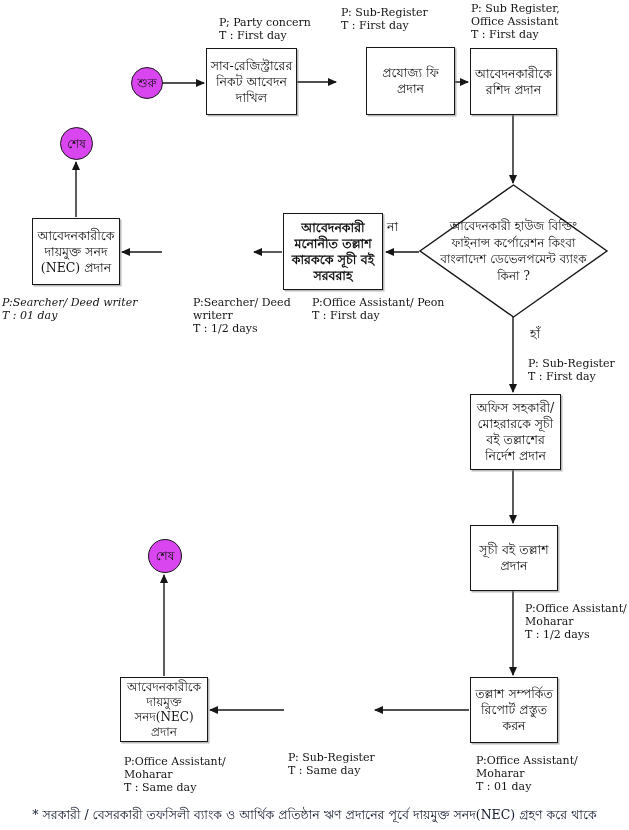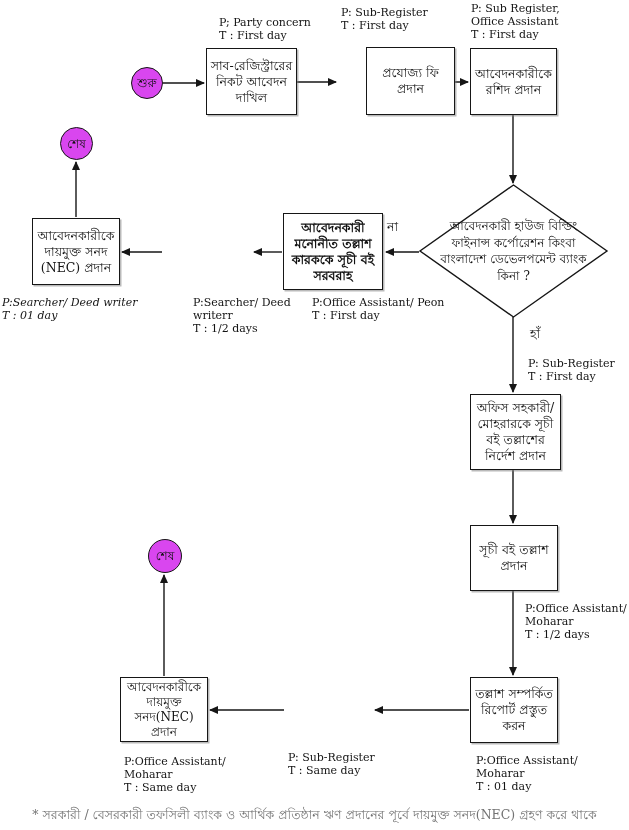--- a/index.html
+++ b/index.html
@@ -29,21 +29,21 @@
     position:absolute;font-size:12.5px;line-height:14px;color:#141414;
   }
   .diamond-text{
     position:absolute;left:422px;top:212px;width:183px;height:78px;
     display:flex;align-items:center;justify-content:center;
     text-align:center;white-space:pre-line;
     font-size:12px;line-height:16.5px;
   }
   .footnote{
     position:absolute;left:0;top:806px;width:629px;
-    text-align:center;font-size:12.5px;color:#737373;
+    text-align:center;font-size:12.5px;color:#0f172a;
   }
 </style>
 </head>
 <body>
 
 <div class="stage">
 
   <svg class="layer" width="629" height="830" viewBox="0 0 629 830">
     <defs>
       <marker id="ah" markerUnits="userSpaceOnUse" markerWidth="9" markerHeight="8" refX="8" refY="4" orient="auto">

